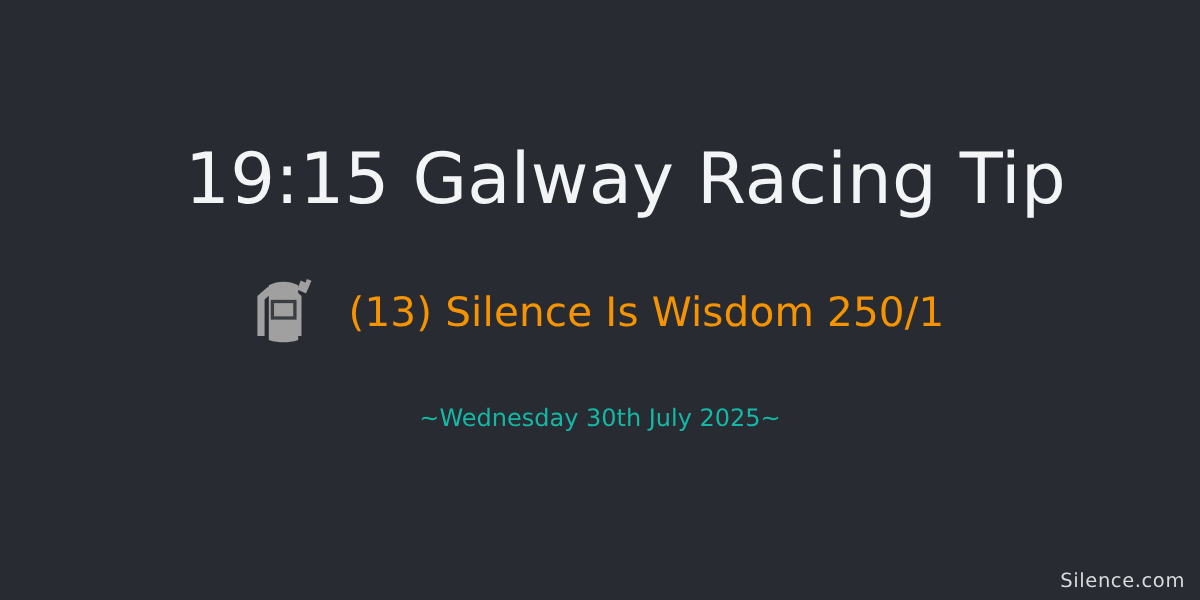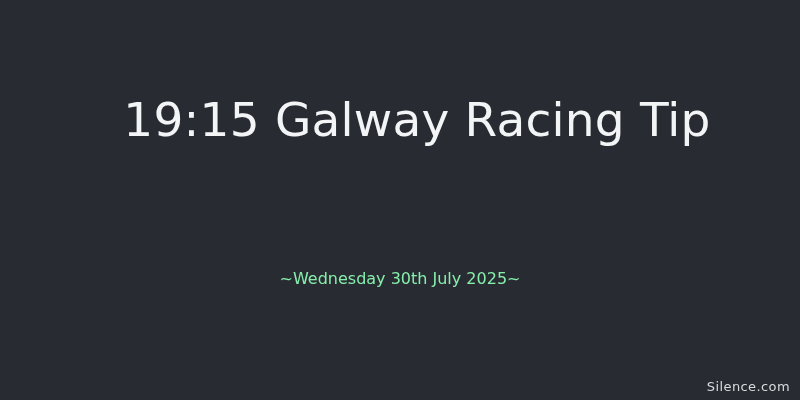--- a/index.html
+++ b/index.html
@@ -80,21 +80,21 @@
     top: 271px;
     left: 0;
     width: 800px;
     text-align: center;
     line-height: 1;
   }
   .date-text {
     font-family: "DejaVu Sans", sans-serif;
     font-size: 16px;
     font-weight: 400;
-    color: #86efac;
+    color: #14b8a6;
     white-space: nowrap;
   }
 
   
   .footer {
     position: absolute;
     right: 10px;
     bottom: 6px;
     line-height: 1;
   }
@@ -109,20 +109,38 @@
 </style>
 </head>
 <body>
 
 <div class="canvas">
 
   <div class="title-row">
     <span class="title-text">19:15 Galway Racing Tip</span>
   </div>
 
+  <div class="tip-row">
+    <span class="silks-icon">
+      <svg viewBox="0 0 40 46" xmlns="http://www.w3.org/2000/svg">
+
+        <path d="M30.5 2.0 L36.6 4.6 L34.0 10.6 L28.2 8.0 Z" fill="#a0a0a0"></path>
+        <path d="M34.6 1.0 L37.6 2.2 L36.4 5.0 L33.6 3.8 Z" fill="#a0a0a0"></path>
+
+        <path d="M1.6 12.4 L8.8 6.0 L11.4 10.2 L6.4 14.6 L6.4 39.0 L1.6 39.0 Z" fill="#a0a0a0"></path>
+
+        <path d="M31.0 12.4 L23.8 6.0 L21.2 10.2 L26.2 14.6 L26.2 39.0 L31.0 39.0 Z" fill="#a0a0a0"></path>
+
+        <path d="M9.2 5.2 C12.4 3.4 15.6 2.8 19.0 2.8 C22.4 2.8 25.6 3.4 28.8 5.2 L28.8 41.6 C25.2 42.8 22.2 43.2 19.0 43.2 C15.8 43.2 12.8 42.8 9.2 41.6 Z" fill="#a0a0a0"></path>
+
+        <rect x="11.6" y="16.0" width="15.0" height="11.0" fill="none" stroke="#3a3d42" stroke-width="2.2"></rect>
+      </svg>
+    </span>
+    <span class="tip-text">(13) Silence Is Wisdom 250/1</span>
+  </div>
 
   <div class="date-row">
     <span class="date-text">~Wednesday 30th July 2025~</span>
   </div>
 
   <div class="footer">
     <span class="footer-text">Silence.com</span>
   </div>
 
 </div>

